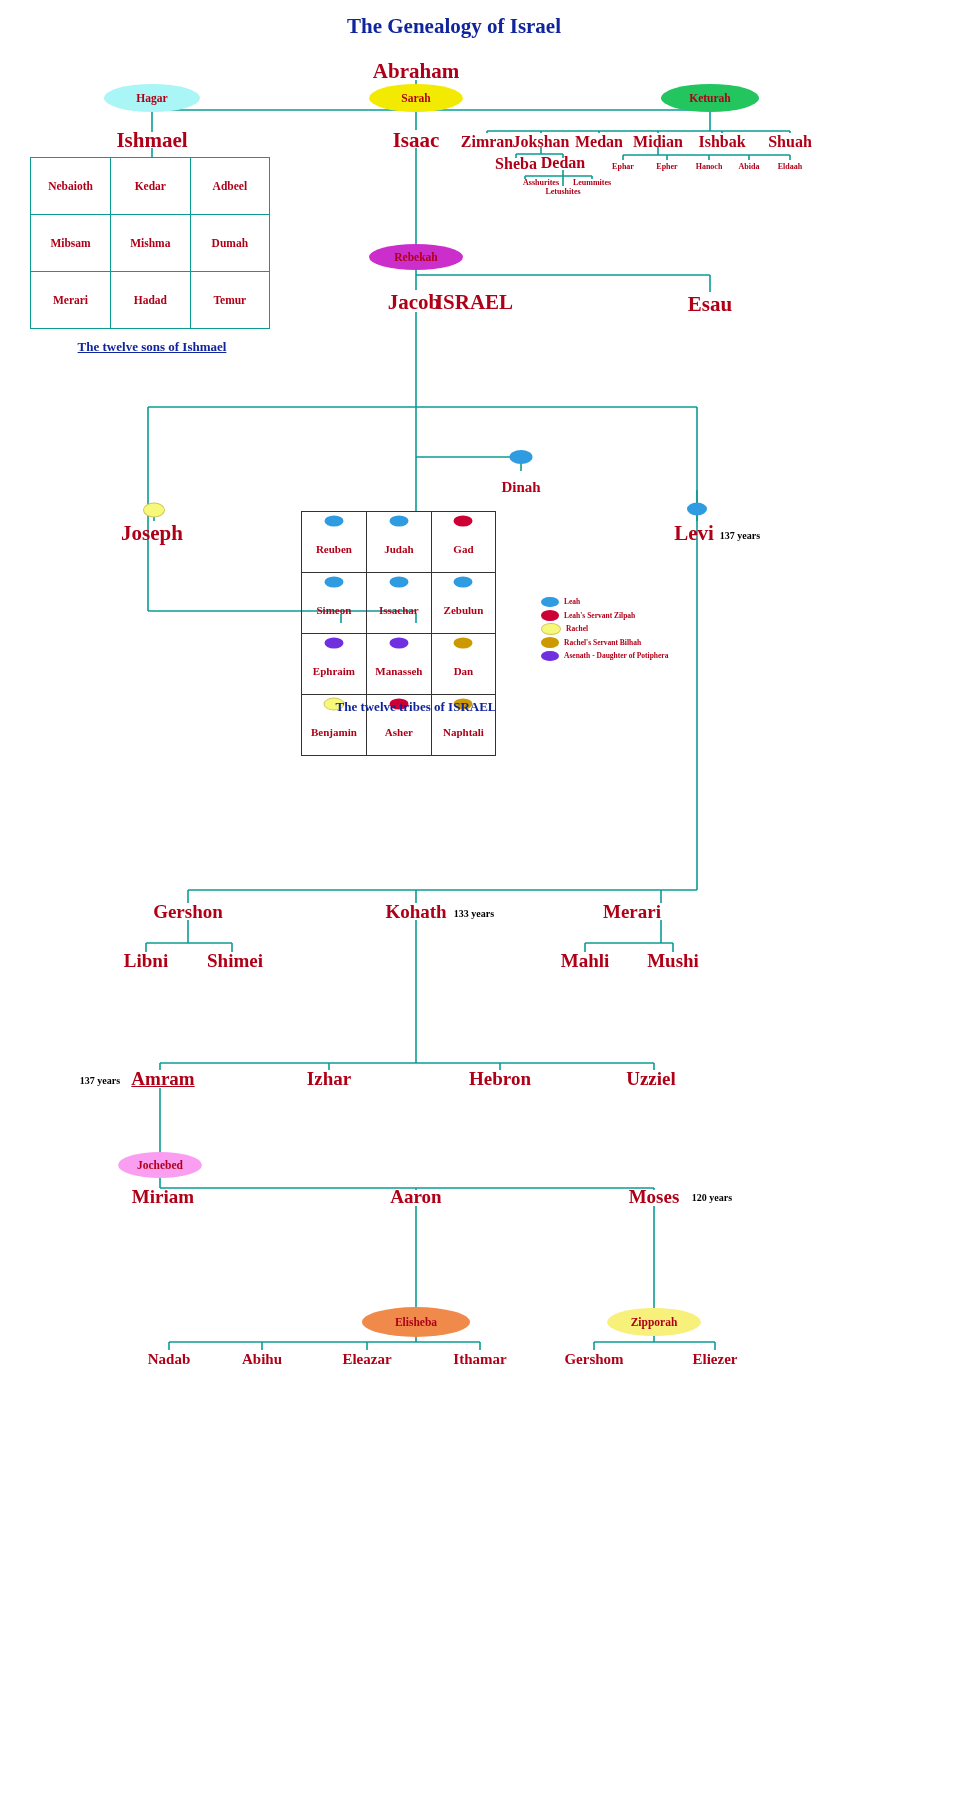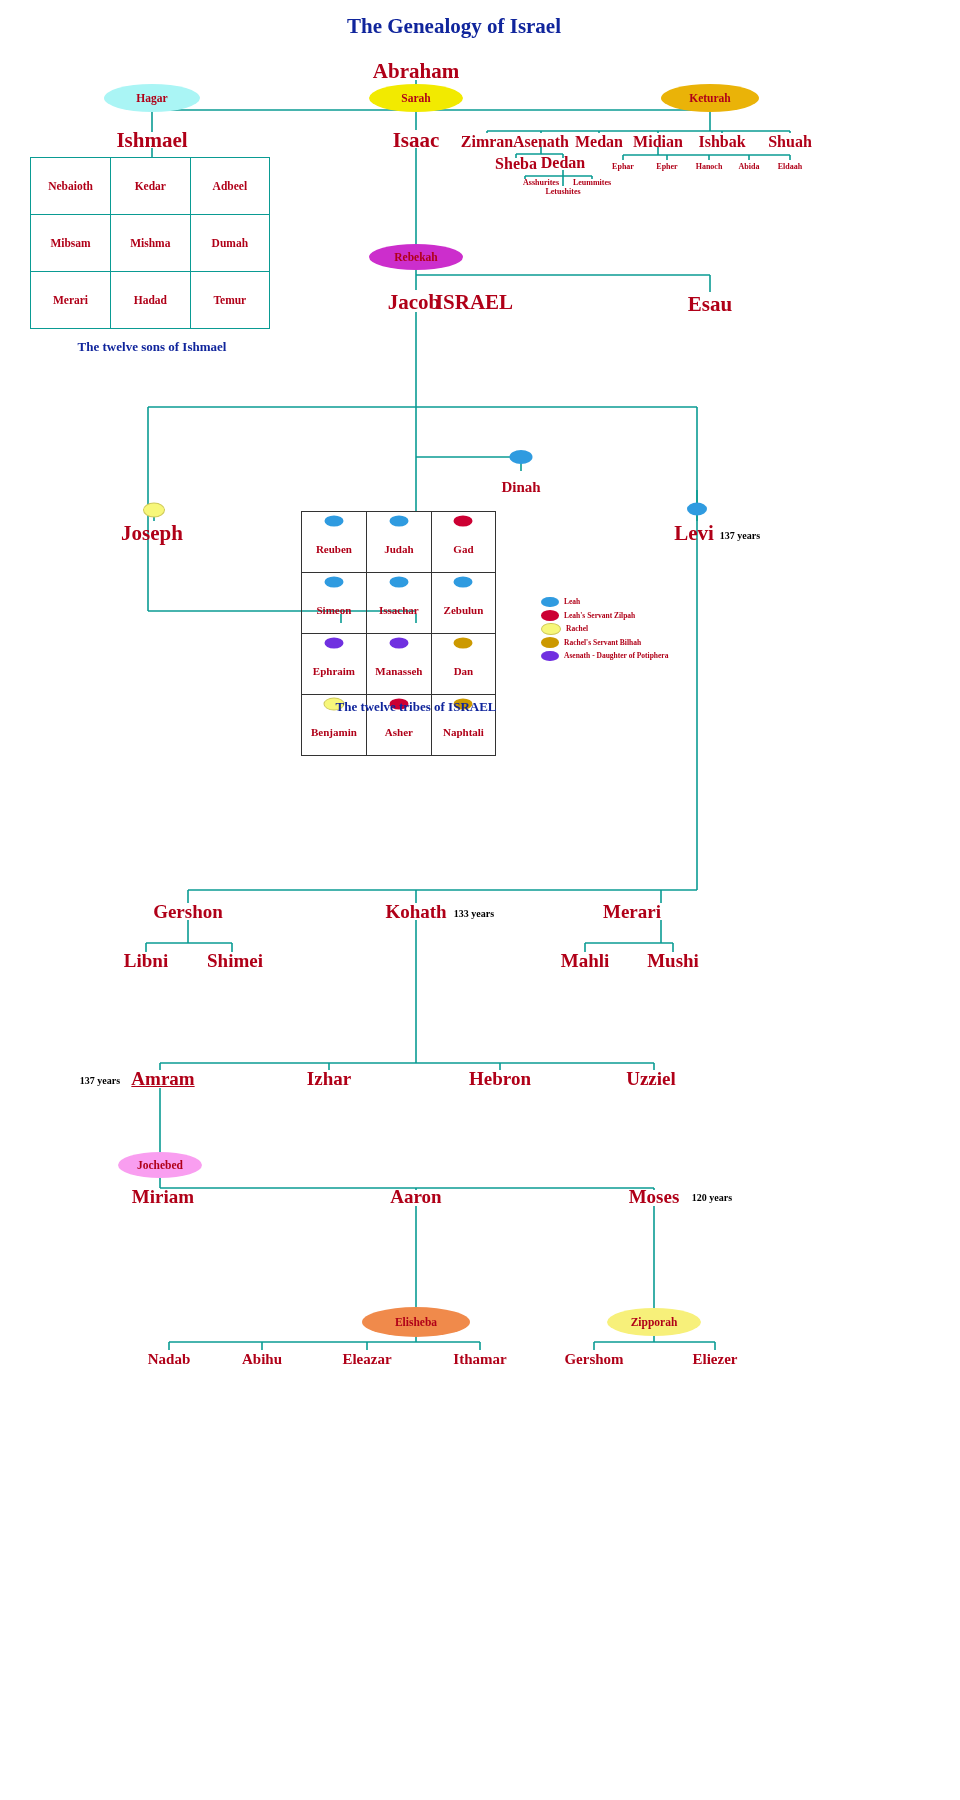--- a/index.html
+++ b/index.html
@@ -174,29 +174,29 @@
   </svg>
 
   <div class="lbl name-xl" style="left:416px;top:71px;">Abraham</div>
 
   <div class="ell" style="left:152px;top:98px;width:96px;height:28px;background:#aaf5f5;">
       <span>Hagar</span>
     </div>
   <div class="ell" style="left:416px;top:98px;width:94px;height:28px;background:#f2ea00;">
       <span>Sarah</span>
     </div>
-  <div class="ell" style="left:710px;top:98px;width:98px;height:28px;background:#eab308;">
+  <div class="ell" style="left:710px;top:98px;width:98px;height:28px;background:#22c55e;">
       <span>Keturah</span>
     </div>
 
   <div class="lbl name-xl" style="left:152px;top:140px;">Ishmael</div>
   <div class="lbl name-xl" style="left:416px;top:140px;">Isaac</div>
 
   <div class="lbl name-sm" style="left:487px;top:142px;">Zimran</div>
-  <div class="lbl name-sm" style="left:541px;top:142px;">Asenath</div>
+  <div class="lbl name-sm" style="left:541px;top:142px;">Jokshan</div>
   <div class="lbl name-sm" style="left:599px;top:142px;">Medan</div>
   <div class="lbl name-sm" style="left:658px;top:142px;">Midian</div>
   <div class="lbl name-sm" style="left:722px;top:142px;">Ishbak</div>
   <div class="lbl name-sm" style="left:790px;top:142px;">Shuah</div>
 
   <div class="lbl name-sm" style="left:516px;top:164px;">Sheba</div>
   <div class="lbl name-sm" style="left:563px;top:163px;">Dedan</div>
 
   <div class="lbl name-xs" style="left:541px;top:182px;">Asshurites</div>
   <div class="lbl name-xs" style="left:592px;top:182px;">Leummites</div>
@@ -220,21 +220,21 @@
           <td>Mishma</td>
           <td>Dumah</td>
         </tr>
         <tr>
           <td>Merari</td>
           <td>Hadad</td>
           <td>Temur</td>
         </tr>
       </tbody>
   </table>
-  <div class="caption" style="left:152px;top:347px;">The twelve sons of Ishmael</div>
+  <div class="caption" style="left:152px;top:347px;text-decoration:underline;">The twelve sons of Ishmael</div>
 
   <div class="ell" style="left:416px;top:257px;width:94px;height:26px;background:#cc2ecc;">
       <span>Rebekah</span>
     </div>
   <div class="lbl name-xl" style="left:414px;top:302px;">Jacob</div>
   <div class="lbl name-xl" style="left:474px;top:302px;">ISRAEL</div>
   <div class="lbl name-xl" style="left:710px;top:304px;">Esau</div>
 
   <div class="dot" style="left:521px;top:457px;width:23px;height:14px;background:#2f9be0;"></div>
   <div class="lbl name-md" style="left:521px;top:487px;">Dinah</div>

